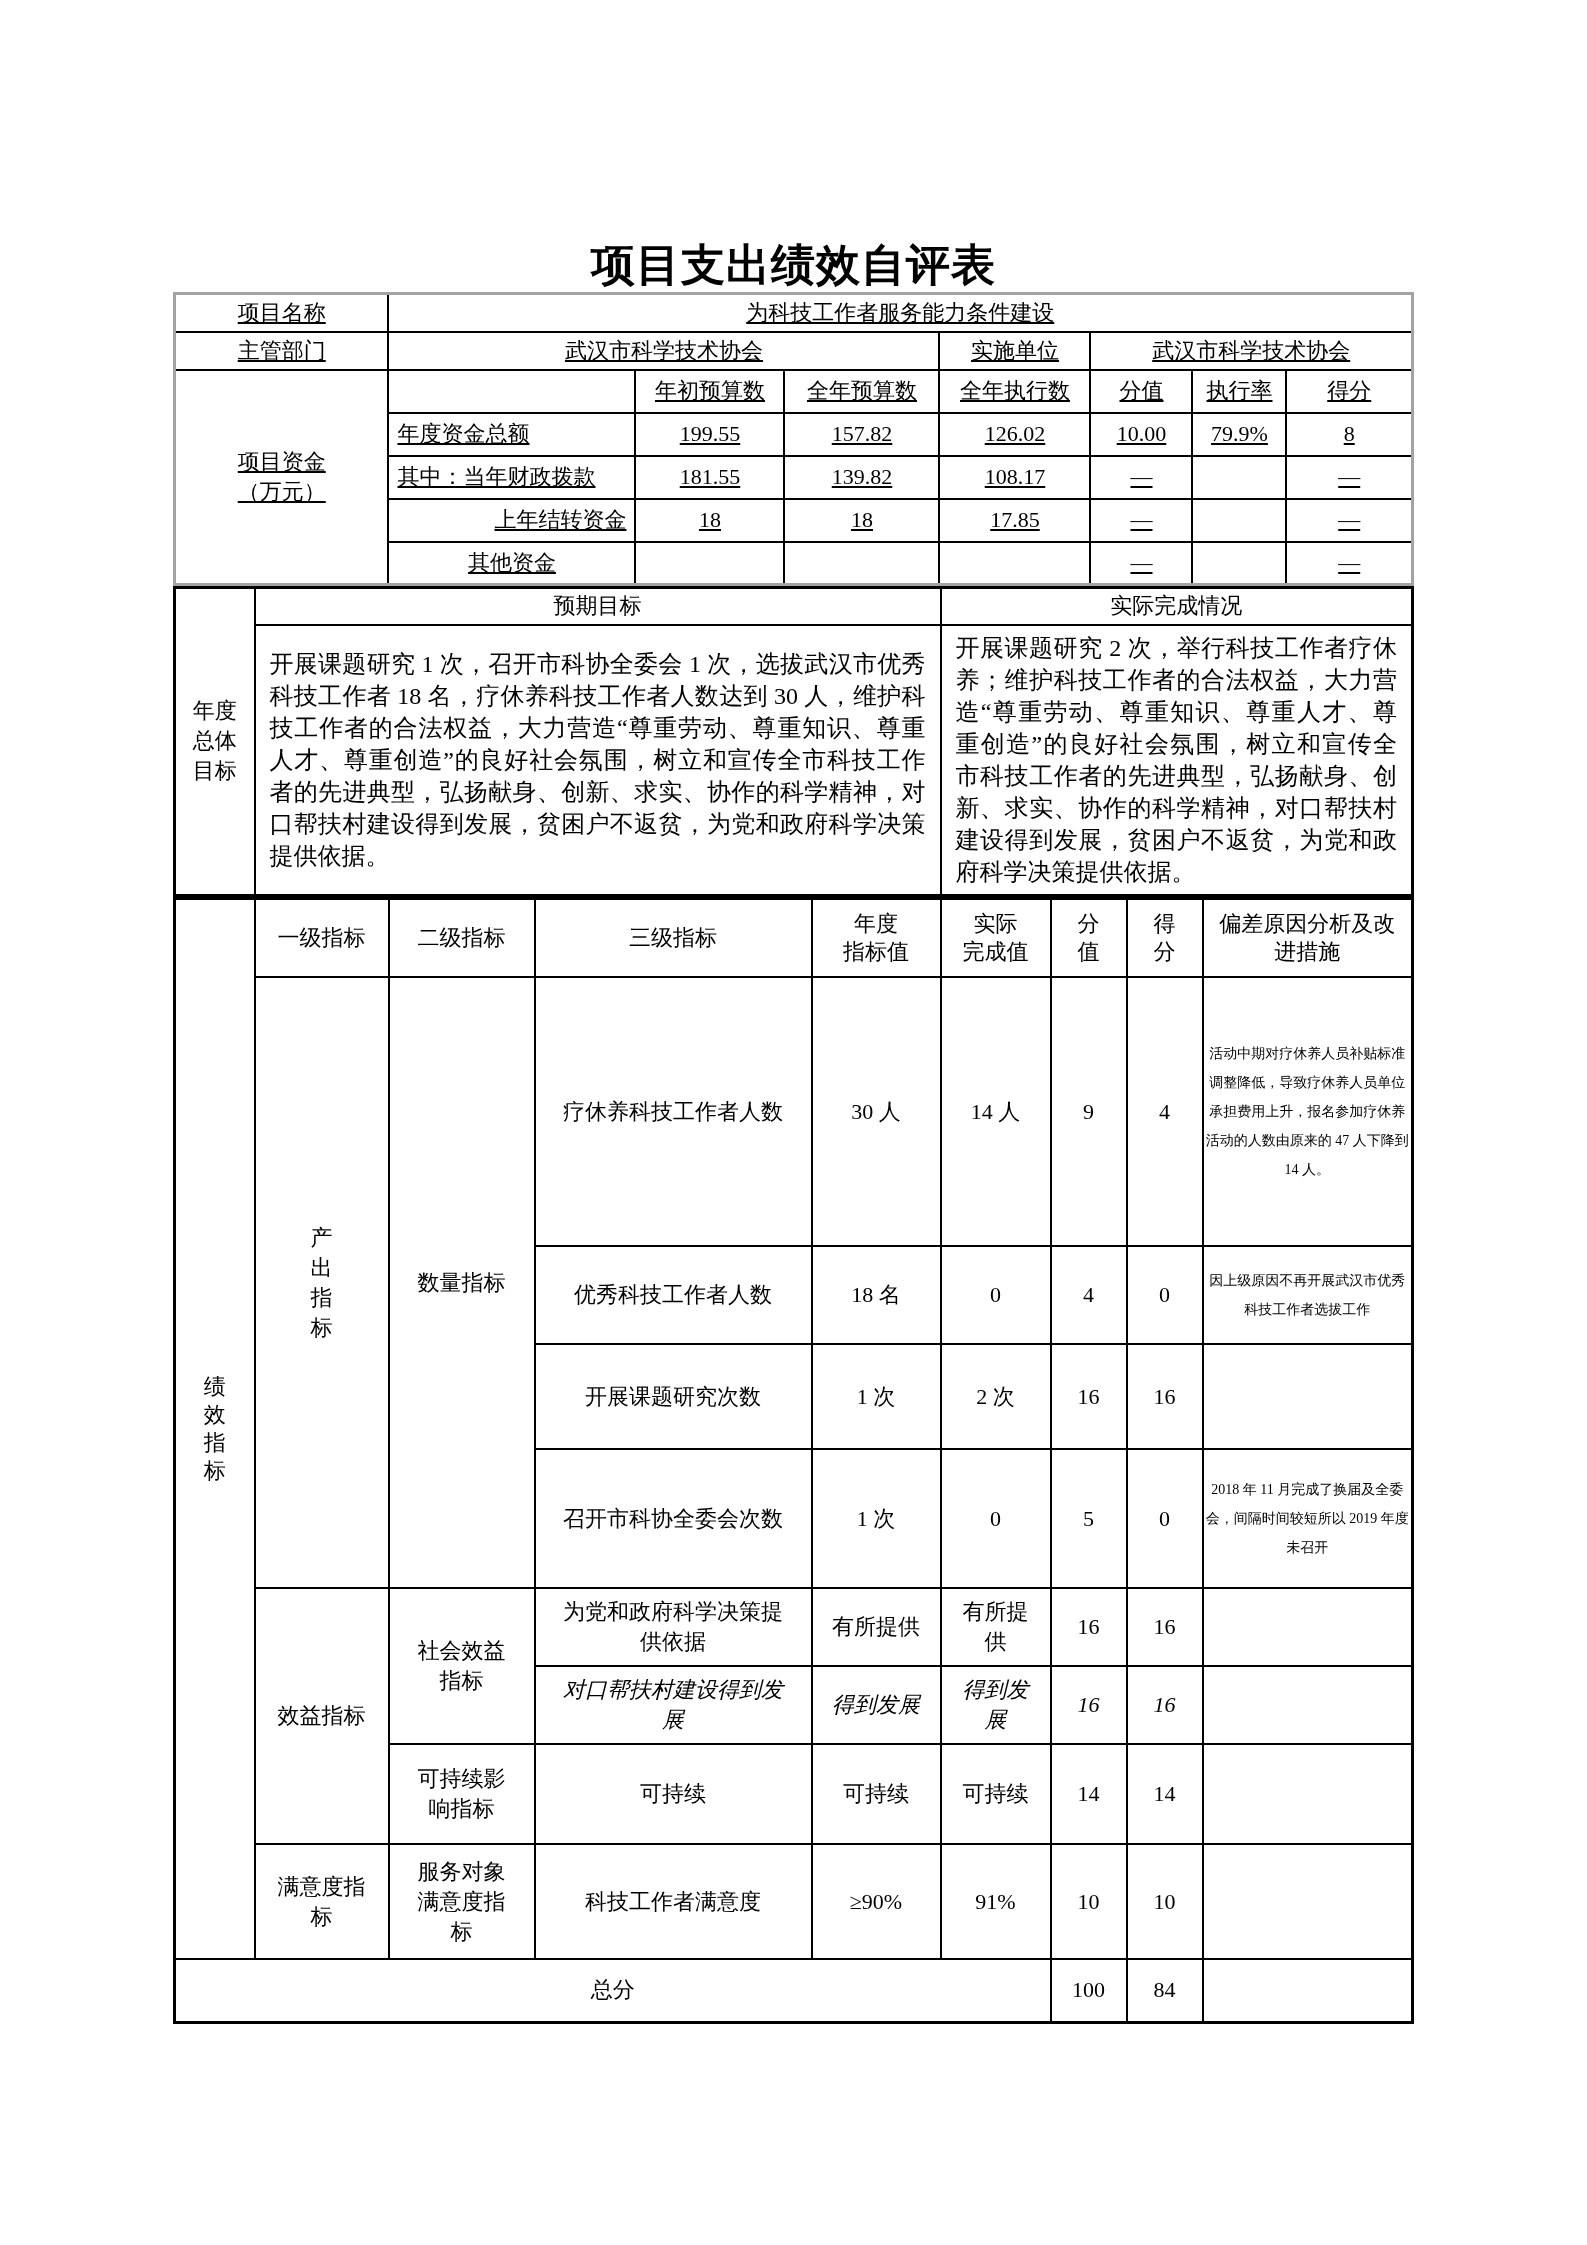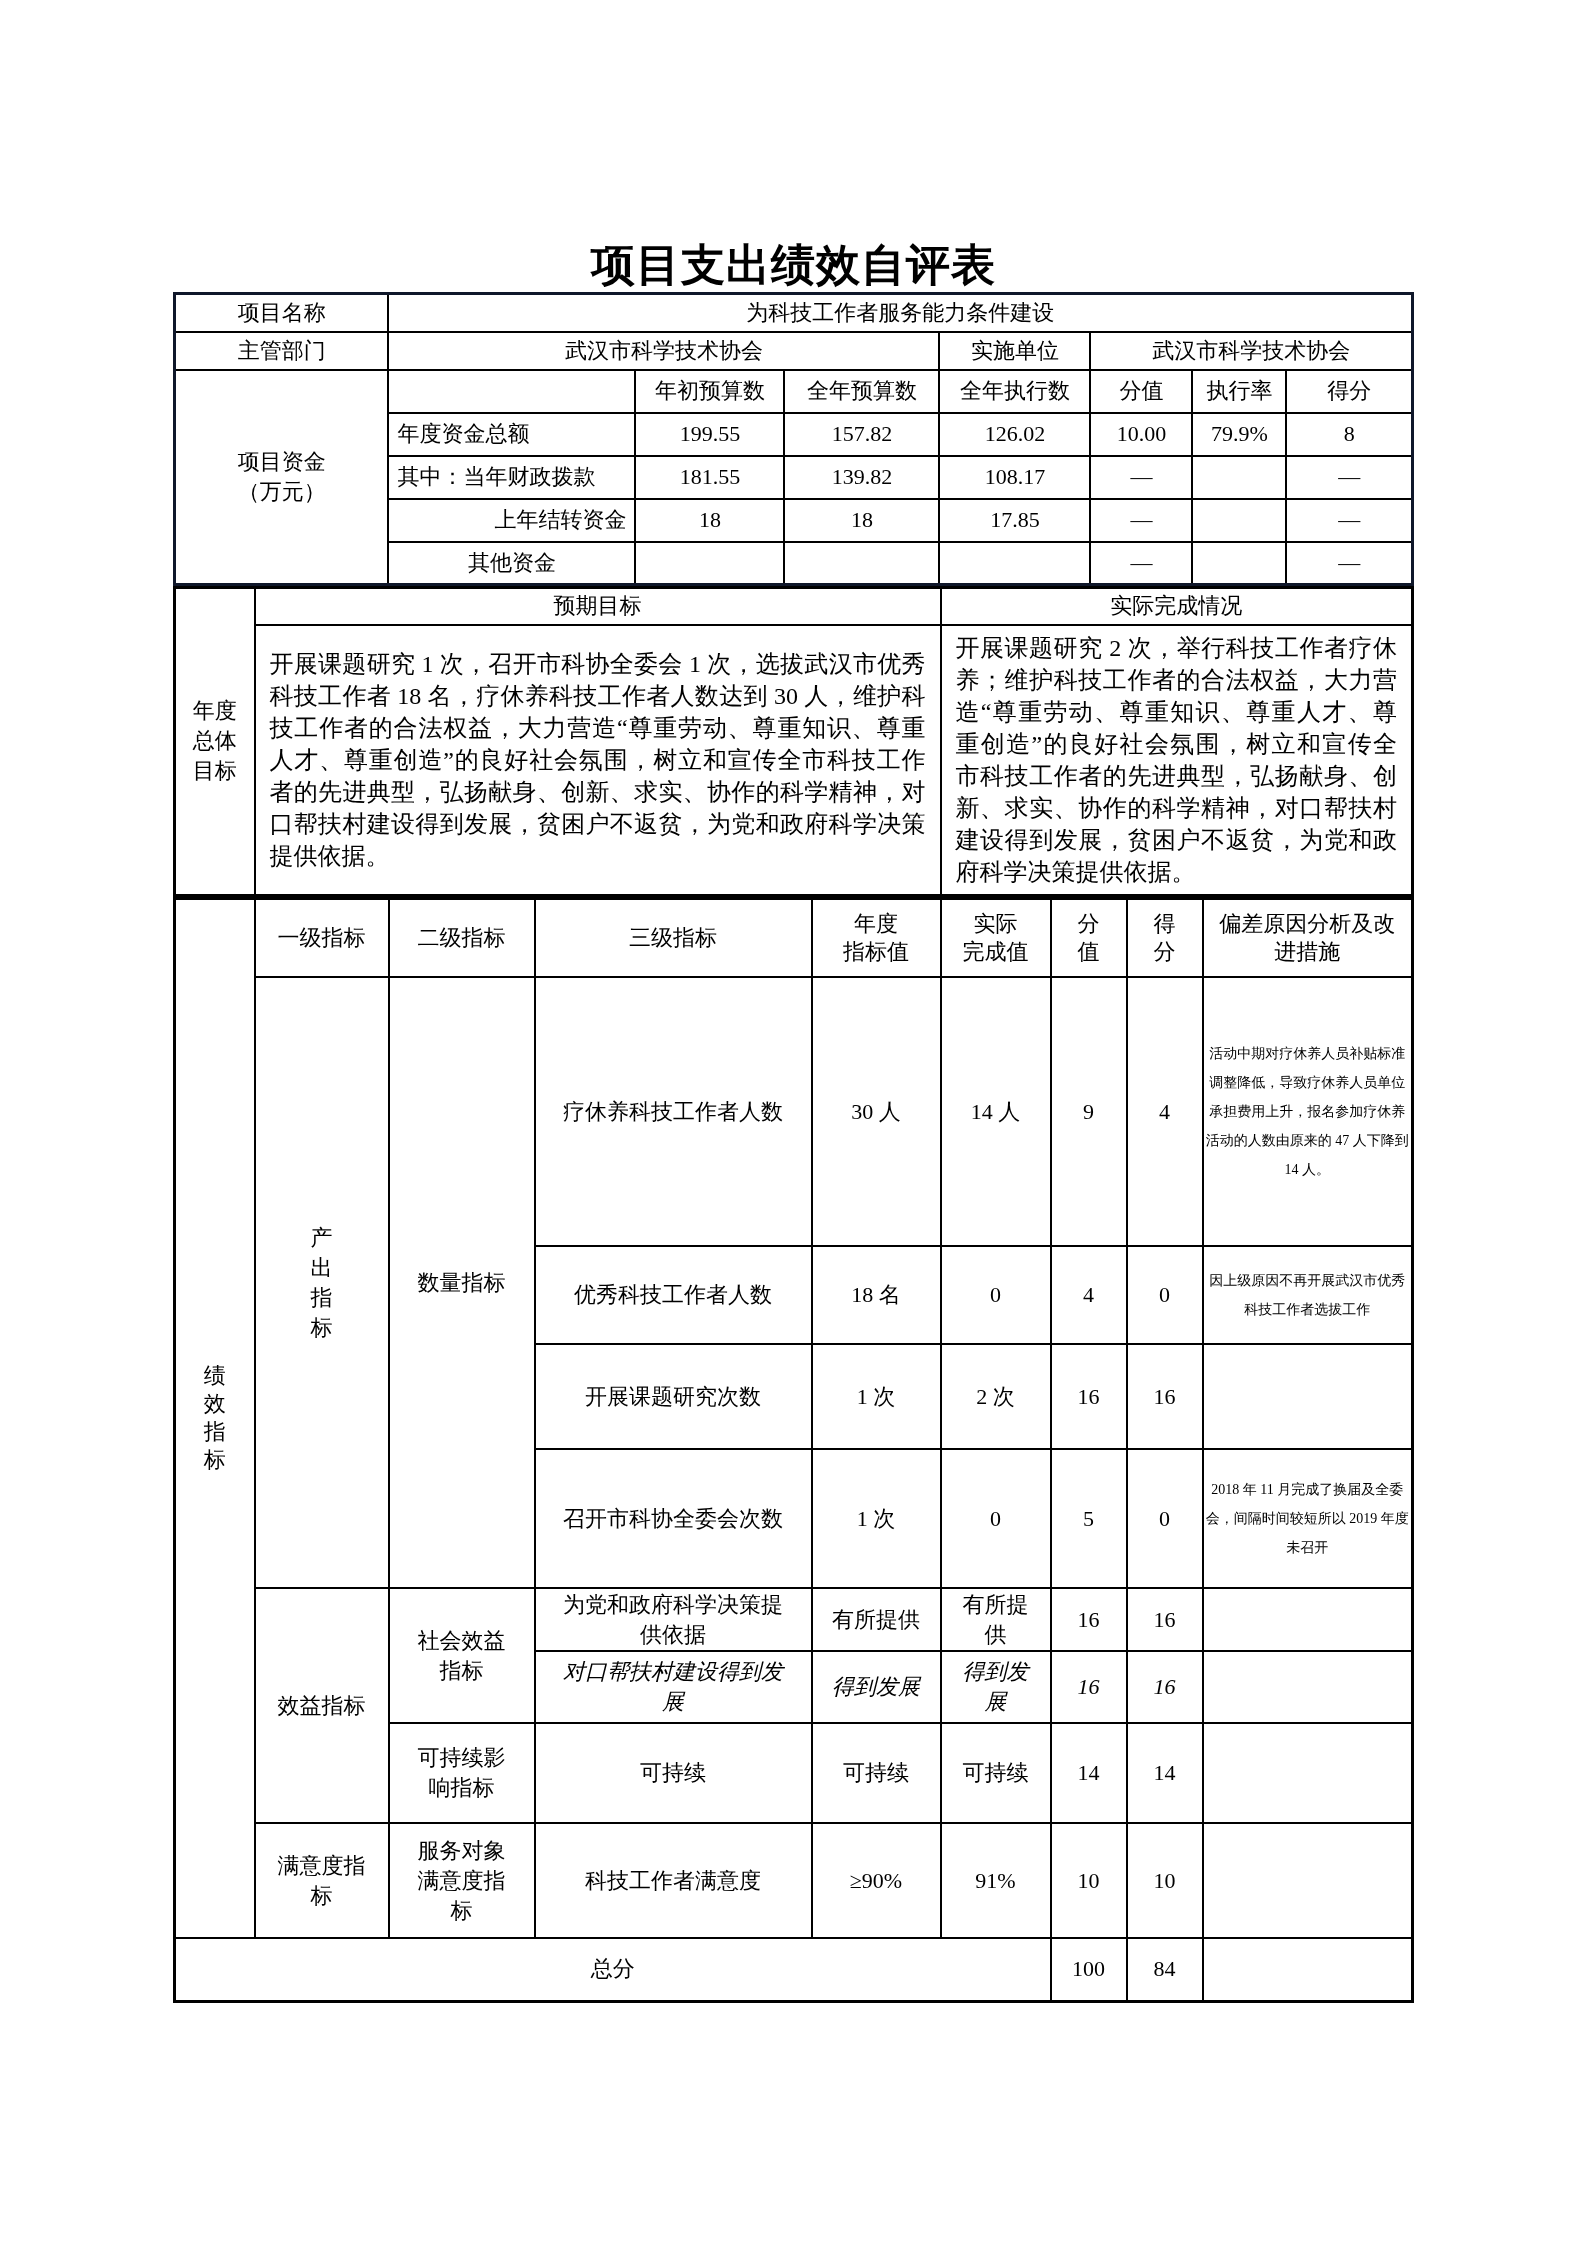--- a/index.html
+++ b/index.html
@@ -22,39 +22,39 @@
     font-size:22px;
   }
   .tbl-a{margin-top:10px;}
   .tbl-b,.tbl-c{margin-top:-2px;}
   table.tbl td{
     border:2px solid #000;
     text-align:center;vertical-align:middle;
     padding:2px 8px;box-sizing:border-box;
     overflow:hidden;word-break:break-all;
   }
-  table.tbl-a{border:3px solid #0f172a;}
+  table.tbl-a{border:3px solid #a3a3a3;text-decoration:underline;}
   table.tbl-b{border:3px solid #000;}
   table.tbl-c{border:3px solid #000;}
   .prewrap{white-space:pre-line;line-height:30px;margin-top:44px;}
   .al{text-align:left !important;}
   .ar{text-align:right !important;}
   .h38{height:38px;}
   .h42{height:43px;}
   .h36{height:37px;}
   .goalrow{height:260px;}
   .goaltext{
     text-align:justify !important;font-size:24px;line-height:32px;
     padding:6px 14px !important;vertical-align:middle;
   }
   .hdr{height:79px;}
   .hdr td{line-height:28px;}
   .c-l2{padding:0 20px !important;}
   .c-name{padding:0 24px !important;line-height:30px;}
-  .c-act{padding:0 18px !important;line-height:30px;}
+  .c-act{padding:8px 18px !important;line-height:30px;}
   .c-dev{
     padding:2px 0 !important;font-size:14px;line-height:29px;
     text-align:center;
   }
   .r1{height:269px;}
   .r2{height:98px;}
   .r3{height:105px;}
   .r4{height:139px;}
   .r5{height:63px;}
   .r6{height:72px;font-style:italic;}

